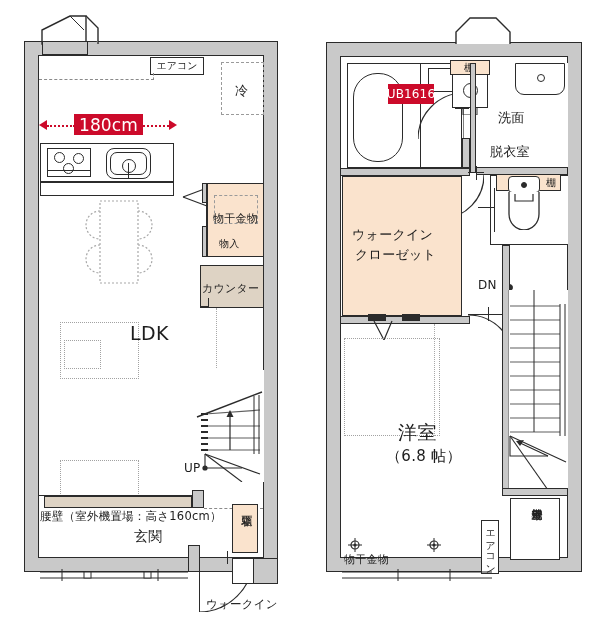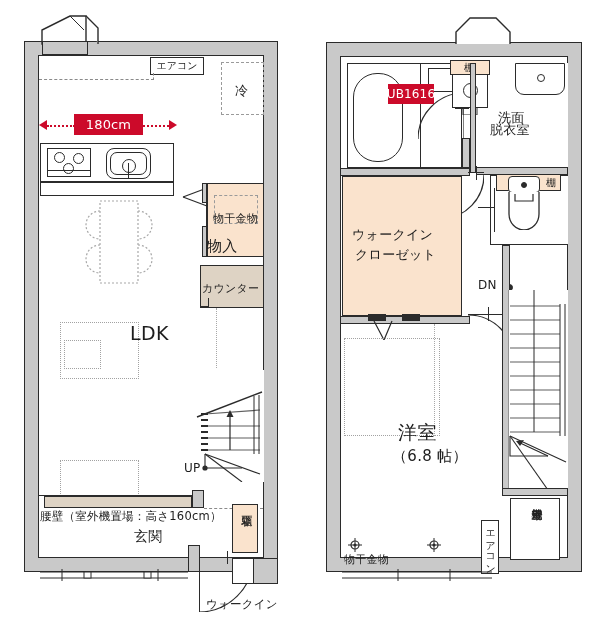--- a/index.html
+++ b/index.html
@@ -34,21 +34,21 @@
   .sm{font-size:11px;}
   .xs{font-size:10px;}
   .vert{writing-mode:vertical-rl;text-orientation:upright;white-space:nowrap;}
 
   
   .lblbox{position:absolute;border:1px solid #2b2b2b;background:#fff;color:#1d1d1d;
           display:flex;align-items:center;justify-content:center;font-size:10px;}
   .lblbox.v{writing-mode:vertical-rl;text-orientation:upright;}
 
   
-  .badge{position:absolute;background:#cc0a2a;color:#fff;font-size:13px;
+  .badge{position:absolute;background:#cc0a2a;color:#fff;font-size:17px;
          display:flex;align-items:center;justify-content:center;letter-spacing:.01em;}
 
   
   .dimline{position:absolute;height:0;border-top:2px dotted #cc0a2a;}
   .arrowL,.arrowR{position:absolute;width:0;height:0;border-top:5px solid transparent;
         border-bottom:5px solid transparent;}
   .arrowL{border-right:8px solid #cc0a2a;}
   .arrowR{border-left:8px solid #cc0a2a;}
 
   
@@ -116,21 +116,21 @@
         <path d="M27 12 a14 14 0 1 0 0 28" fill="none" stroke="#a8a8a8" stroke-width="1.2" stroke-dasharray="2 2"></path>
         <path d="M27 46 a14 14 0 1 0 0 28" fill="none" stroke="#a8a8a8" stroke-width="1.2" stroke-dasharray="2 2"></path>
         <path d="M65 12 a14 14 0 1 1 0 28" fill="none" stroke="#a8a8a8" stroke-width="1.2" stroke-dasharray="2 2"></path>
         <path d="M65 46 a14 14 0 1 1 0 28" fill="none" stroke="#a8a8a8" stroke-width="1.2" stroke-dasharray="2 2"></path>
       </svg>
     </div>
 
     <div class="ab peach" style="left:207px;top:183px;width:57px;height:74px;"></div>
     <div class="ab dashbox" style="left:214px;top:195px;width:44px;height:29px;"></div>
     <div class="t xs" style="left:213px;top:211px;font-size:11px;">物干金物</div>
-    <div class="t xs" style="left:207px;top:237px;font-size:15px;">物入</div>
+    <div class="t xs" style="left:219px;top:237px;font-size:10px;">物入</div>
 
     <div class="ab" style="left:182px;top:184px;width:26px;height:26px;">
       <svg width="26" height="26" viewBox="0 0 26 26">
         <path d="M1 13 L25 4" stroke="#2b2b2b" stroke-width="1.2" fill="none"></path>
         <path d="M1 13 L25 22" stroke="#2b2b2b" stroke-width="1.2" fill="none"></path>
       </svg>
     </div>
     <div class="ab ln" style="left:206px;top:183px;width:1px;height:74px;"></div>
     <div class="ab wallp" style="left:202px;top:183px;width:5px;height:20px;"></div>
     <div class="ab wallp" style="left:202px;top:226px;width:5px;height:31px;"></div>
@@ -244,21 +244,21 @@
     <div class="ab" style="left:118px;top:93px;width:46px;height:46px;">
       <svg width="46" height="46" viewBox="0 0 46 46">
         <path d="M46 0 A46 46 0 0 0 0 46" fill="none" stroke="#2b2b2b" stroke-width="1.2"></path>
         <line x1="46" y1="0" x2="46" y2="46" stroke="#2b2b2b" stroke-width="1.2"></line>
       </svg>
     </div>
     <div class="ab ln" style="left:155px;top:108px;width:14px;height:1px;"></div>
 
     <div class="ab floorn" style="left:176px;top:63px;width:92px;height:110px;"></div>
     <div class="t med" style="left:198px;top:109px;font-size:13px;">洗面</div>
-    <div class="t med" style="left:190px;top:121px;font-size:13px;">脱衣室</div>
+    <div class="t med" style="left:190px;top:143px;font-size:13px;">脱衣室</div>
 
     <div class="ab fx fxr" style="left:215px;top:63px;width:50px;height:32px;border-radius:0 0 9px 9px;"></div>
     <div class="circ" style="left:237px;top:74px;width:6px;height:6px;"></div>
 
     <div class="ab fx" style="left:152px;top:74px;width:36px;height:34px;"></div>
     <div class="ab" style="left:158px;top:100px;width:24px;height:8px;">
       <svg width="24" height="8" viewBox="0 0 24 8">
           <path d="M0 0 L5 0 L5 8 L19 8 L19 0 L24 0" fill="none" stroke="#2b2b2b" stroke-width="1"></path>
         </svg>
     </div>
@@ -319,21 +319,21 @@
         <path d="M0 0 A46 46 0 0 1 46 46" fill="none" stroke="#2b2b2b" stroke-width="1.2"></path>
         <line x1="46" y1="0" x2="46" y2="46" stroke="#2b2b2b" stroke-width="1.2"></line>
       </svg>
     </div>
     <div class="ab ln" style="left:168px;top:314px;width:46px;height:1px;"></div>
     <div class="ab ln" style="left:188px;top:307px;width:1px;height:14px;"></div>
 
     <div class="ab dotbox" style="left:44px;top:338px;width:96px;height:98px;"></div>
     <div class="ab dotv" style="left:134px;top:324px;height:112px;"></div>
     <div class="t big" style="left:98px;top:420px;">洋室</div>
-    <div class="t med" style="left:92px;top:447px;font-size:15px;">（6.8 帖）</div>
+    <div class="t med" style="left:86px;top:447px;font-size:15px;">（6.8 帖）</div>
 
     <div class="ab" style="left:48px;top:537px;width:14px;height:14px;">
       <svg width="14" height="14" viewBox="0 0 14 14">
         <circle cx="7" cy="7" r="4" fill="none" stroke="#2b2b2b" stroke-width="1.2"></circle>
         <circle cx="7" cy="7" r="1.6" fill="#2b2b2b"></circle>
         <line x1="0" y1="7" x2="14" y2="7" stroke="#2b2b2b" stroke-width="1"></line>
         <line x1="7" y1="0" x2="7" y2="14" stroke="#2b2b2b" stroke-width="1"></line>
       </svg>
     </div>
     <div class="ab" style="left:127px;top:537px;width:14px;height:14px;">

